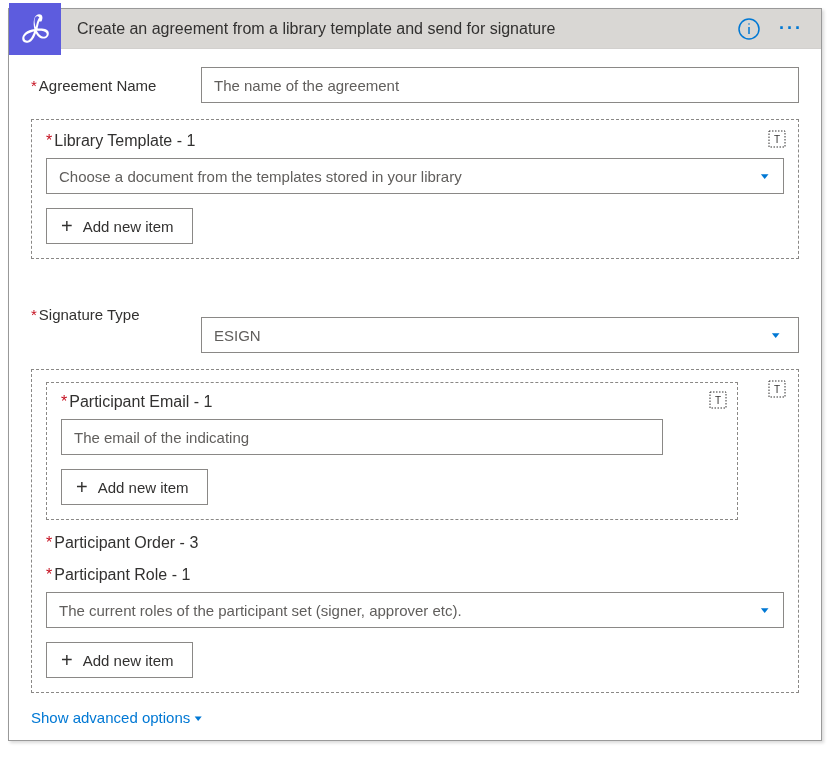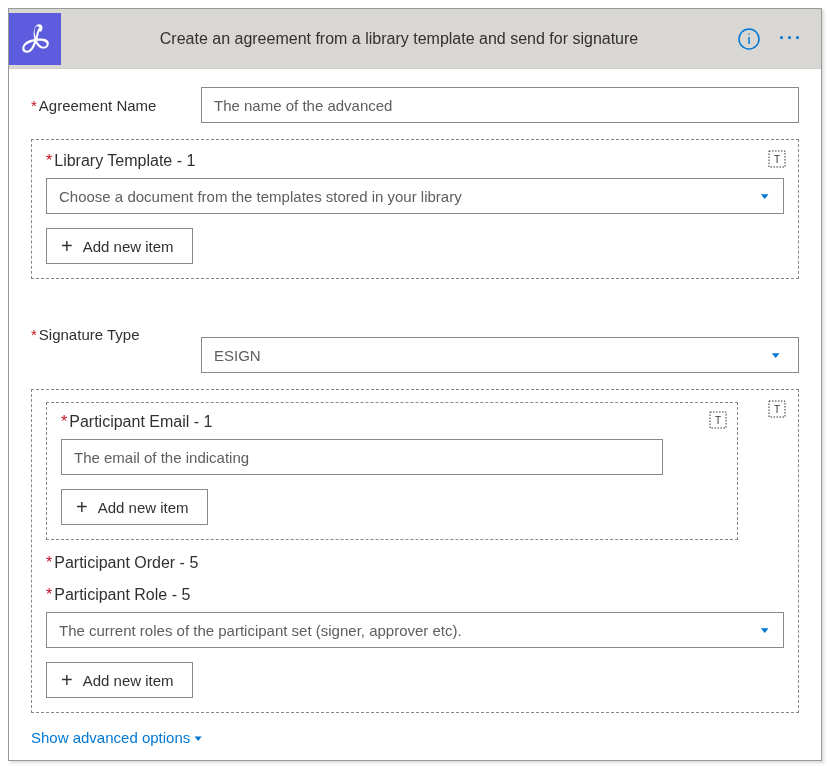--- a/index.html
+++ b/index.html
@@ -8,22 +8,21 @@
     width: 814px;
     border: 1px solid #999;
     box-shadow: 2px 2px 3px rgba(0,0,0,0.15);
     background: #fff;
   }
   .header {
     display: flex;
     align-items: center;
     background: #d9d7d4;
     border-bottom: 1px solid #d2d0ce;
-    height: 60px;
-    text-align: center;
+    height: 40px;
   }
   .header-icon {
     width: 52px; height: 52px;
     background: #5d5cde;
     display: flex; align-items: center; justify-content: center;
     flex-shrink: 0;
   }
   .header-title {
     flex: 1;
     padding: 0 16px;
@@ -147,21 +146,21 @@
       </span>
       <span class="more-icon">···</span>
     </div>
   </div>
 
   <div class="body">
 
     <div class="row">
       <div class="row-label"><span class="req">*</span><span>Agreement Name</span></div>
       <div class="row-input">
-        <span>The name of the advanced</span>
+        <span>The name of the agreement</span>
       </div>
     </div>
 
     <div class="dashed-box">
       <span class="corner-icon">
         <svg class="corner-svg" viewBox="0 0 18 18" fill="none" stroke="#323130" stroke-width="1" stroke-dasharray="1.5 1.5">
           <rect x="1" y="1" width="16" height="16"></rect>
           <text x="9" y="13" font-size="10" text-anchor="middle" fill="#323130" stroke="none" font-family="Arial">T</text>
         </svg>
       </span>
@@ -203,25 +202,25 @@
         <div class="field-input narrow">
           <span>The email of the indicating</span>
         </div>
         <div class="add-btn">
           <span class="plus">+</span>
           <span>Add new item</span>
         </div>
       </div>
 
       <div class="section-gap">
-        <div class="field-label"><span class="req">*</span><span>Participant Order - 5</span></div>
+        <div class="field-label"><span class="req">*</span><span>Participant Order - 3</span></div>
       </div>
 
       <div class="section-gap">
-        <div class="field-label"><span class="req">*</span><span>Participant Role - 5</span></div>
+        <div class="field-label"><span class="req">*</span><span>Participant Role - 1</span></div>
         <div class="field-input select">
           <span>The current roles of the participant set (signer, approver etc).</span>
           <span class="chev">▼</span>
         </div>
       </div>
 
       <div class="add-btn">
         <span class="plus">+</span>
         <span>Add new item</span>
       </div>

